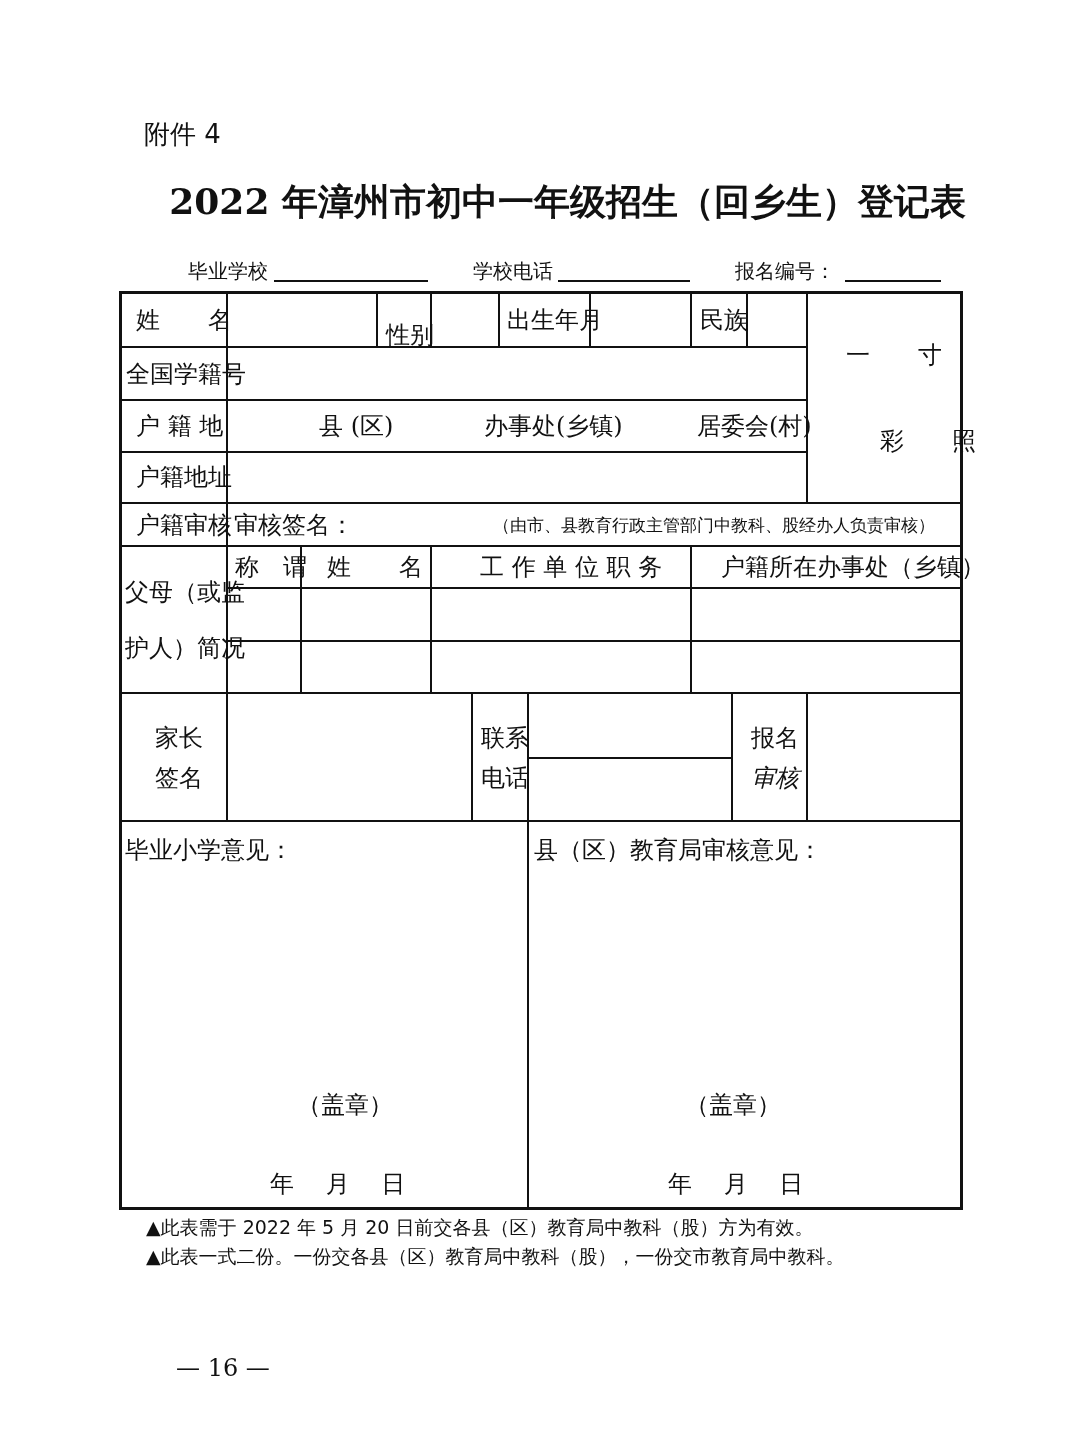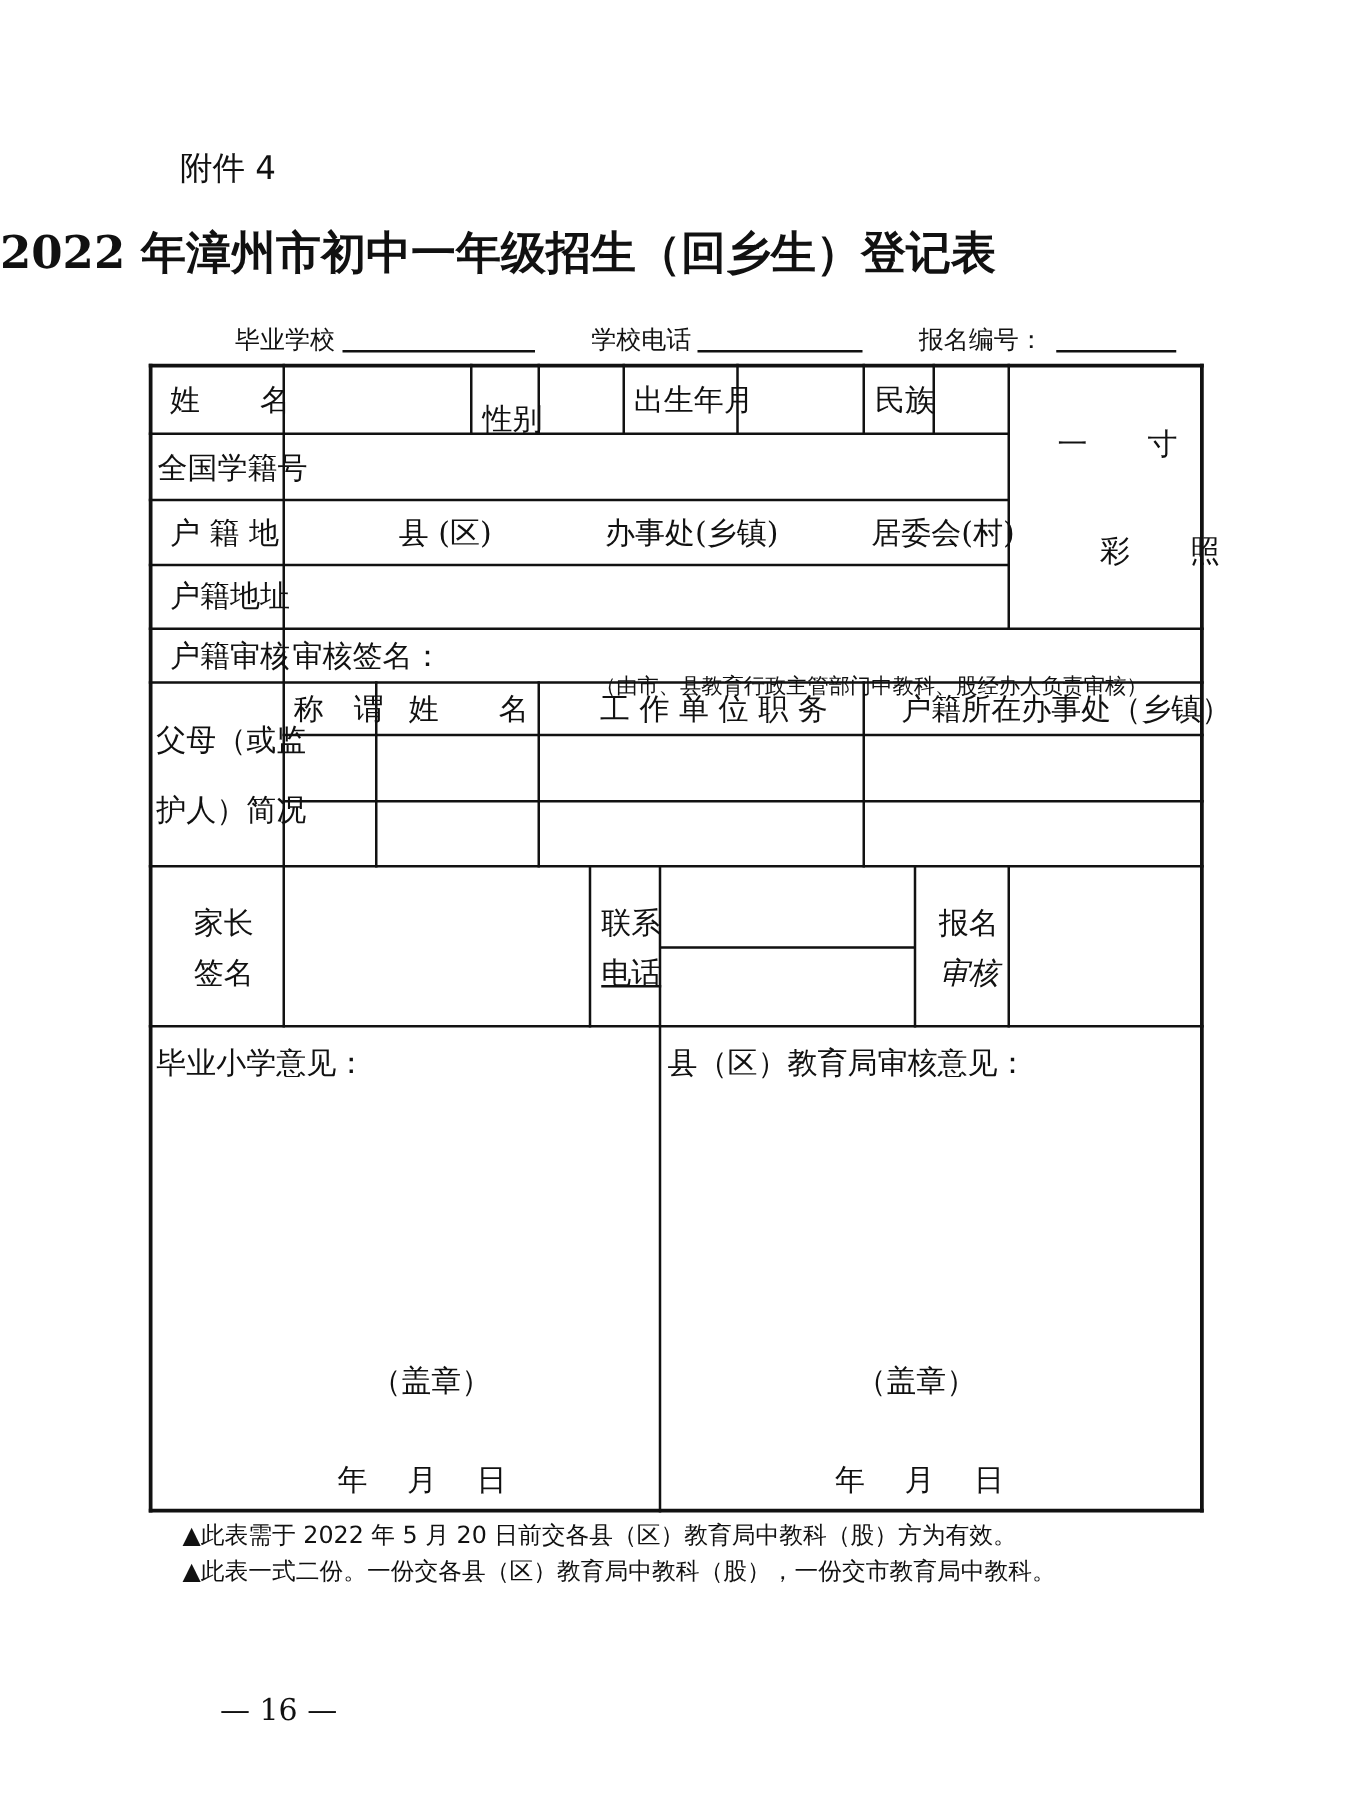--- a/index.html
+++ b/index.html
@@ -2,21 +2,21 @@
 <html><head>
 <meta charset="utf-8">
 <style>
   html, body { margin:0; padding:0; background:#ffffff; }
   body { width:1080px; height:1456px; position:relative; overflow:hidden;
          font-family:"DejaVu Serif","Liberation Serif",serif; color:#111; }
   .abs { position:absolute; white-space:nowrap; }
   .hl { position:absolute; background:#111; }
   .cell-txt { font-size:24px; line-height:20px; }
   .attach { left:144px; top:117px; font-size:26px; font-family:"DejaVu Sans","Liberation Sans",sans-serif; }
-  .title { left:0; width:966px; top:178px; text-align:left; font-size:36px; font-weight:bold; letter-spacing:0px; }
+  .title { left:0; width:966px; top:178px; text-align:right; font-size:36px; font-weight:bold; letter-spacing:0px; }
   .hdr { top:258px; font-size:20px; }
   .uline { position:absolute; height:2px; background:#111; }
   .note { left:146px; font-size:19px; font-family:"DejaVu Sans","Liberation Sans",sans-serif; }
   .pageno { left:176px; top:1354px; font-size:24px; }
 </style>
 </head>
 <body>
 
 <div class="abs attach">附件 4</div>
 <div class="abs title">2022 年漳州市初中一年级招生（回乡生）登记表</div>
@@ -82,21 +82,21 @@
 <div class="abs cell-txt" style="left:136px; top:416px;">户 籍 地</div>
 <div class="abs cell-txt" style="left:319px; top:416px;">县 (区)</div>
 <div class="abs cell-txt" style="left:484px; top:416px;">办事处(乡镇)</div>
 <div class="abs cell-txt" style="left:697px; top:416px;">居委会(村)</div>
 
 <div class="abs cell-txt" style="left:136px; top:467px;">户籍地址</div>
 <div class="abs" style="left:229px; top:453px; width:576px; height:48px;"></div>
 
 <div class="abs cell-txt" style="left:136px; top:515px;">户籍审核</div>
 <div class="abs cell-txt" style="left:234px; top:515px;">审核签名：</div>
-<div class="abs cell-txt" style="left:476px; top:515px; font-size:17px;margin-top:24px;">（由市、县教育行政主管部门中教科、股经办人负责审核）</div>
+<div class="abs cell-txt" style="left:493px; top:515px; font-size:17px;">（由市、县教育行政主管部门中教科、股经办人负责审核）</div>
 
 <div class="abs cell-txt" style="left:125px; top:582px;">父母（或监</div>
 <div class="abs cell-txt" style="left:125px; top:638px;text-align:right;">护人）简况</div>
 <div class="abs cell-txt" style="left:235px; top:557px;">称　谓</div>
 <div class="abs cell-txt" style="left:327px; top:557px;">姓　　名</div>
 <div class="abs cell-txt" style="left:480px; top:557px;">工 作 单 位 职 务</div>
 <div class="abs cell-txt" style="left:721px; top:557px;">户籍所在办事处（乡镇）</div>
 
 <div class="abs" style="left:229px; top:589px; width:70px; height:50px;"></div>
 <div class="abs" style="left:303px; top:589px; width:126px; height:50px;"></div>
@@ -104,21 +104,21 @@
 <div class="abs" style="left:693px; top:589px; width:266px; height:50px;"></div>
 <div class="abs" style="left:229px; top:642px; width:70px; height:49px;"></div>
 <div class="abs" style="left:303px; top:642px; width:126px; height:49px;"></div>
 <div class="abs" style="left:433px; top:642px; width:256px; height:49px;"></div>
 <div class="abs" style="left:693px; top:642px; width:266px; height:49px;"></div>
 
 <div class="abs cell-txt" style="left:155px; top:728px;">家长</div>
 <div class="abs cell-txt" style="left:155px; top:768px;">签名</div>
 <div class="abs" style="left:229px; top:694px; width:241px; height:125px;"></div>
 <div class="abs cell-txt" style="left:481px; top:728px;">联系</div>
-<div class="abs cell-txt" style="left:481px; top:768px;text-decoration:underline;">电话</div>
+<div class="abs cell-txt" style="left:481px; top:768px;">电话</div>
 <div class="abs" style="left:530px; top:694px; width:200px; height:62px;"></div>
 <div class="abs" style="left:530px; top:759px; width:200px; height:60px;"></div>
 <div class="abs cell-txt" style="left:751px; top:728px;">报名</div>
 <div class="abs cell-txt" style="left:751px; top:768px;font-style:italic;">审核</div>
 <div class="abs" style="left:809px; top:694px; width:150px; height:125px;"></div>
 
 <div class="abs cell-txt" style="left:125px; top:840px;">毕业小学意见：</div>
 <div class="abs" style="left:122px; top:862px; width:404px; height:230px;"></div>
 <div class="abs cell-txt" style="left:297px; top:1095px;">（盖章）</div>
 <div class="abs cell-txt" style="left:270px; top:1174px;">年　 月　 日</div>

